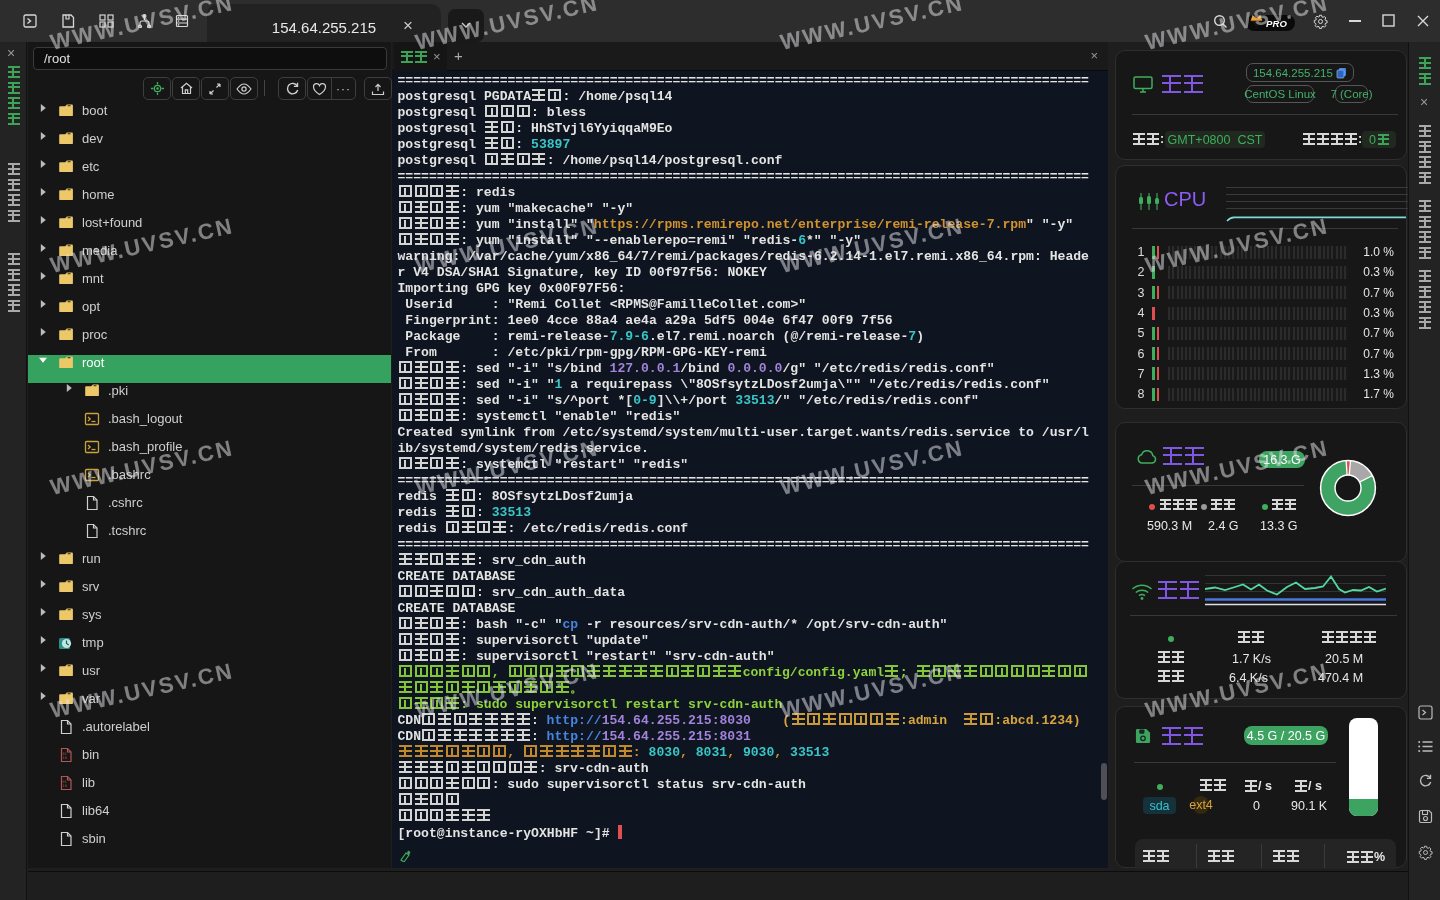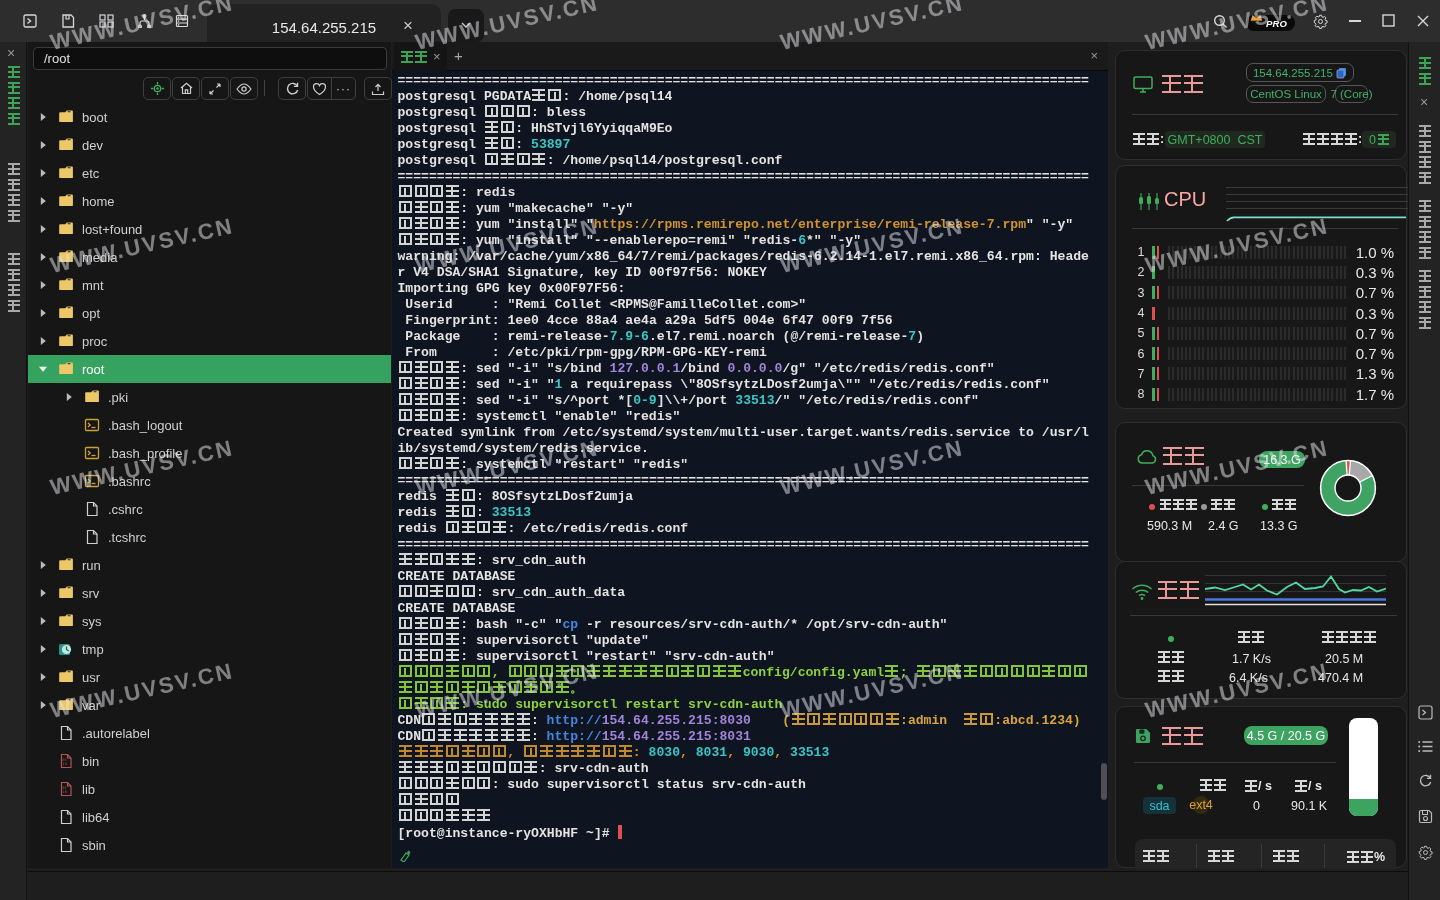--- a/index.html
+++ b/index.html
@@ -33,53 +33,53 @@
 
 #lstrip{position:absolute;left:0;top:42px;width:27px;height:858px;background:#232323;border-right:1px solid #111}
 #rstrip{position:absolute;left:1408px;top:42px;width:32px;height:858px;background:#232323;border-left:1px solid #111}
 .vlabel{position:absolute;display:flex;flex-direction:column;align-items:center;gap:3.5px}
 .vlabel b.c{width:12px;height:12px}
 
 #fpanel{position:absolute;left:28px;top:42px;width:363px;height:826px;background:#161616}
 #path{position:absolute;left:5px;top:5px;width:354px;height:23px;background:#0e0e0e;border:1px solid #3a3a3a;border-radius:4px;color:#e0e0e0;font-size:13px;line-height:21px;padding-left:10px}
 .tbtn{position:absolute;top:35px;width:28px;height:23px;border:1px solid #3e3e3e;border-radius:5px;display:flex;align-items:center;justify-content:center}
 #tree{position:absolute;left:0;top:61px;width:363px}
-.trow{height:28px;display:flex;align-items:center;color:#cfcfcf;font-size:13px}
+.trow{height:28px;display:flex;align-items:flex-start;color:#cfcfcf;font-size:13px}
 .trow.sel{background:#35a35f;color:#fff}
 .ar{width:10px;height:10px;margin-right:10px;flex:none}
 .ti{width:16px;height:16px;margin-right:8px;flex:none}
 .tn{white-space:nowrap}
 
 #tstrip{position:absolute;left:392px;top:42px;width:716px;height:29px;background:#1a1a1a;border-bottom:1px solid #0a0a0a}
 #ttab{position:absolute;left:2px;top:0;width:53px;height:29px;background:#151515;color:#3fae5c;font-size:12.5px;display:flex;align-items:center;padding-left:6px}
 #ttab b.c{width:12px;height:12px;margin:0 1px}
 #term{position:absolute;left:392px;top:71px;width:716px;height:797px;background:#0e1420;overflow:hidden}
 #term pre{position:absolute;left:5.5px;top:1.5px;font-family:"Liberation Mono",monospace;font-weight:700;font-size:13.1px;line-height:16px;color:#e4e4e2}
 #term .t{color:#38c7c7} #term .o{color:#d2922e} #term .p{color:#a183d9}
 #term .b{color:#4585e0} #term .g{color:#8ed33b} #term .y{color:#d9a43c}
 .cur{display:inline-block;width:4px;height:14px;background:#e05050;vertical-align:-2.5px}
 
 #rpanel{position:absolute;left:1112px;top:42px;width:296px;height:826px;background:#1e1e1e}
 .card{position:absolute;left:3px;width:292px;background:#171717;border:1px solid #2e2e2e;border-radius:10px}
-.chead{position:absolute;color:#fca5a5;font-size:20px;display:flex;align-items:center}
+.chead{position:absolute;color:#8b5cf6;font-size:20px;display:flex;align-items:center}
 .chead b.c{width:19px;height:18px;margin:0 1.5px}
 .divider{position:absolute;height:1px;background:#383838}
 .pill{position:absolute;border:1px solid #565656;border-radius:7px;color:#42b269;font-size:11.5px;display:flex;align-items:center;justify-content:center;white-space:nowrap}
 .badge{position:absolute;background:#3da360;border-radius:8px;color:#fff;font-size:12.5px;display:flex;align-items:center;justify-content:center}
 .lbl{position:absolute;color:#e8e8e8;font-size:12.5px;font-weight:700;display:flex;align-items:center}
 .lbl b.c{width:12px;height:12px;margin:0 1px}
 .val{position:absolute;color:#e8e8e8;font-size:12.5px}
 
 .crow{display:flex;align-items:center;height:20.3px;padding:0 14px 0 18px}
 .cn{width:14px;color:#ddd;font-size:12.5px;text-align:center}
 .cbars{width:12px;display:flex;gap:2px;align-items:flex-end;height:13px;margin-left:4px}
 .cg{width:2.5px;height:13px;background:#3fae5c}
 .cr{width:2.5px;height:13px;background:#e04f4f}
 .cbar{flex:1;height:13px;margin:0 4px;background:repeating-linear-gradient(90deg,#2b2b2b 0 2px,#191919 2px 4.3px)}
-.cp{width:42px;text-align:right;color:#e8e8e8;font-size:15px}
+.cp{width:42px;text-align:right;color:#e8e8e8;font-size:12px}
 
 .wm{position:absolute;width:240px;text-align:center;transform:rotate(-12.5deg);color:rgba(226,226,230,.52);font-size:22px;font-weight:700;letter-spacing:2.2px;z-index:99;pointer-events:none}
 #btmbar{position:absolute;left:28px;top:871px;width:1380px;height:29px;background:#1e1e1e;border-top:1px solid #0c0c0c}
 </style></head><body>
 <div id="app">
 
 <div id="titlebar">
  <svg class="tbi" style="left:23px" width="14" height="14" viewBox="0 0 14 14">
         <rect x="1" y="1" width="12" height="12" rx="1.5" fill="none" stroke="#d8d8d8" stroke-width="1.3"></rect>
         <path d="M4.5 4.5l3 2.5-3 2.5" fill="none" stroke="#d8d8d8" stroke-width="1.4"></path>
@@ -560,21 +560,21 @@
           </g>
         </svg>
   <div class="chead" style="left:44px;top:24px">
           <b class="c"></b>
           <b class="c"></b>
         </div>
   <div class="pill" style="left:130px;top:12px;width:108px;height:19px">154.64.255.215&nbsp;<svg width="11" height="12" viewBox="0 0 11 12">
             <rect x="3" y="1" width="7" height="8" rx="1" fill="#4585e0"></rect>
             <rect x="1" y="3" width="7" height="8" rx="1" fill="#2a66c4" stroke="#9bb8e8" stroke-width=".7"></rect>
           </svg></div>
-  <div class="pill" style="left:130px;top:34px;width:80px;height:18px">CentOS Linux</div>
+  <div class="pill" style="left:130px;top:34px;width:68px;height:18px">CentOS Linux</div>
   <div class="pill" style="left:219px;top:34px;width:33px;height:18px">7 (Core)</div>
   <div class="divider" style="left:16px;top:63px;width:266px"></div>
   <div class="lbl" style="left:16px;top:81px"><b class="c"></b><b class="c"></b>:</div>
   <div class="badge" style="left:49px;top:80px;width:100px;height:17px;background:#20281f;color:#3fae5c;border-radius:4px">GMT+0800&nbsp;&nbsp;CST</div>
   <div class="lbl" style="left:186px;top:81px"><b class="c"></b><b class="c"></b><b class="c"></b><b class="c"></b>:</div>
   <div class="badge" style="left:246px;top:80px;width:34px;height:17px;background:#20281f;color:#3fae5c;border-radius:4px">0 <b class="c" style="width:11px;height:11px;margin-left:2px"></b></div>
  </div>
 
  <div class="card" style="top:123px;height:244px">
   <svg style="position:absolute;left:22px;top:27px" width="22" height="17" viewBox="0 0 22 17">

